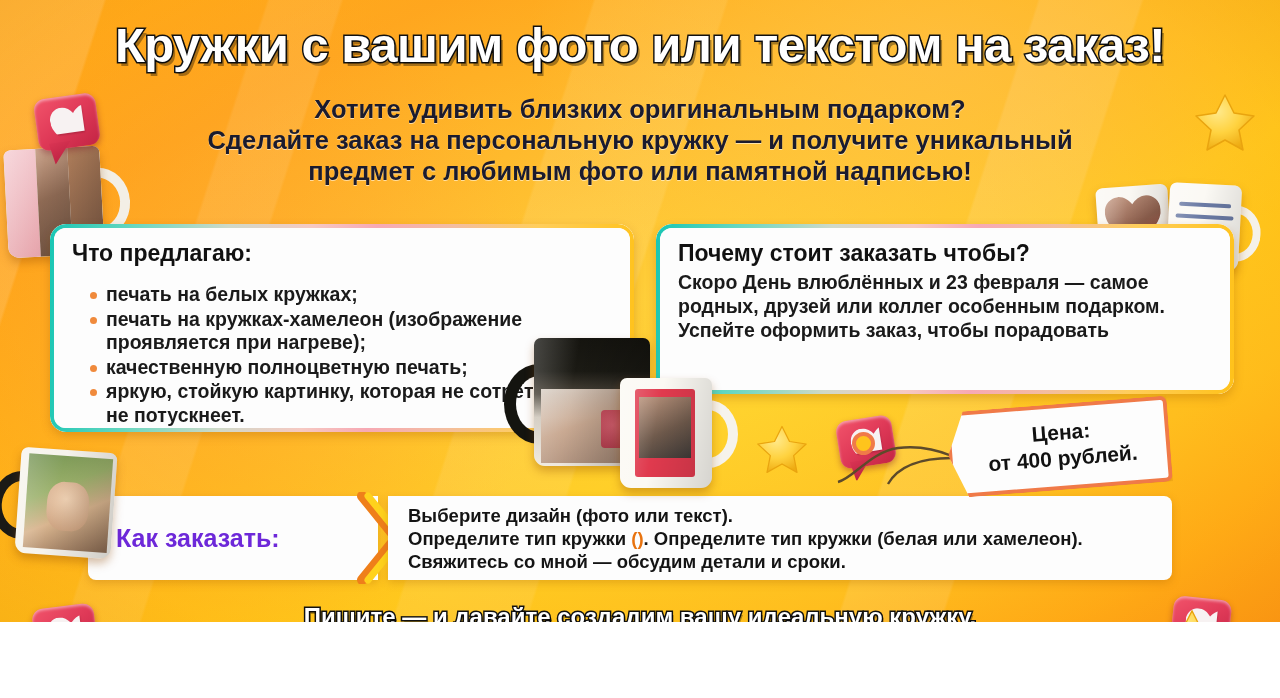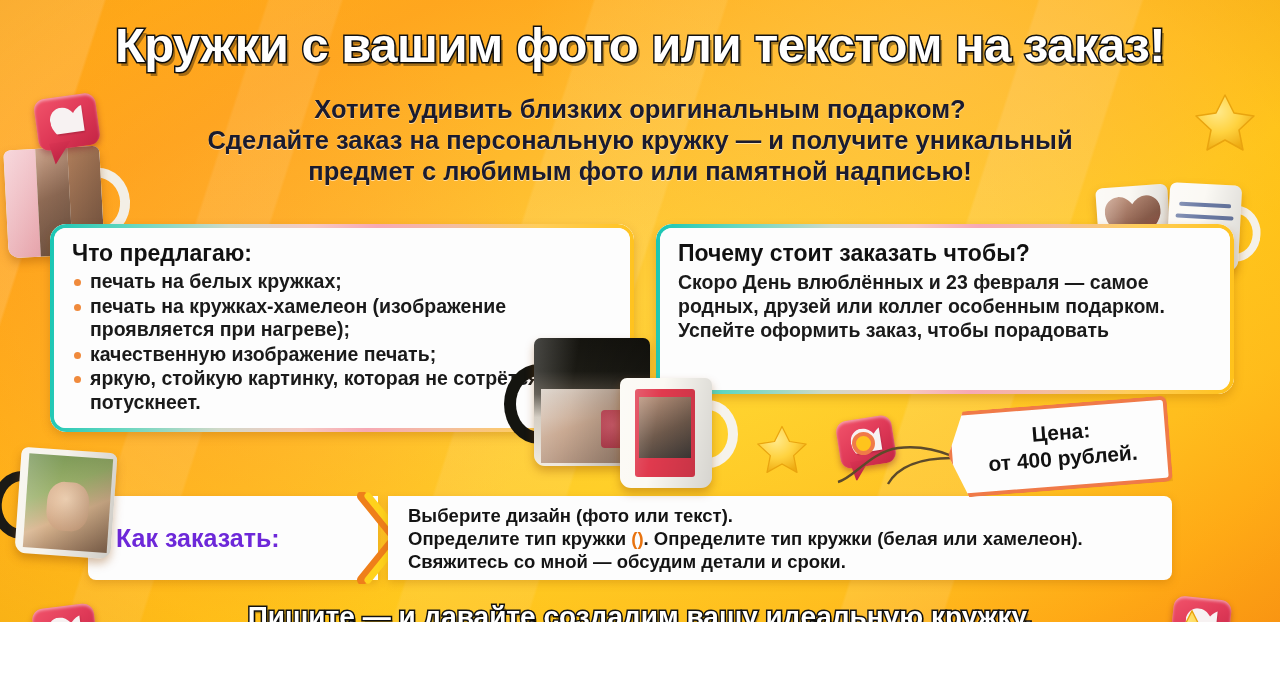--- a/index.html
+++ b/index.html
@@ -100,21 +100,21 @@
   #card-offer { left: 50px; top: 224px; width: 576px; height: 200px; }
   #card-why   { left: 656px; top: 224px; width: 570px; height: 162px; }
 
   .card-title {
     font-size: 23px;
     font-weight: bold;
     color: #111;
     margin: 0 0 3px 0;
     line-height: 27px;
   }
-  .bullets { list-style: none; margin: 0; padding: 0; }
+  .bullets { list-style: none; margin: 16px; padding: 0; }
   .bullets li {
     position: relative;
     padding-left: 18px;
     font-size: 19.5px;
     font-weight: bold;
     color: #1a1a1a;
     line-height: 23.5px;
     margin-bottom: 1px;
   }
   .bullets li .dot {
@@ -212,21 +212,21 @@
     left: 0; right: 0; top: 596px;
     text-align: center;
     color: #ffffff;
     font-weight: bold;
     -webkit-text-stroke: 3px #111;
     paint-order: stroke fill;
     text-shadow: 2px 3px 0 rgba(0,0,0,0.3);
     z-index: 6;
   }
   .cta .l1 { font-size: 30px; line-height: 40px; white-space: nowrap; }
-  .cta .l2 { font-size: 28px; line-height: 42px; white-space: nowrap; }
+  .cta .l2 { font-size: 24px; line-height: 42px; white-space: nowrap; }
 
   
   .like-bubble { position: absolute; z-index: 4; }
   .like-bubble .bub {
     position: absolute; inset: 0;
     background: linear-gradient(145deg, #f2546b 0%, #e03a58 48%, #c32444 100%);
     border-radius: 11px;
     box-shadow: inset 0 2px 3px rgba(255,255,255,0.45), 0 3px 6px rgba(120,20,40,0.4);
   }
   .like-bubble .tail {
@@ -389,21 +389,21 @@
         <li>
           <span class="dot"></span>
           <span>печать на белых кружках;</span>
         </li>
         <li>
           <span class="dot"></span>
           <span>печать на кружках-хамелеон (изображение проявляется при нагреве);</span>
         </li>
         <li>
           <span class="dot"></span>
-          <span>качественную изображение печать;</span>
+          <span>качественную полноцветную печать;</span>
         </li>
         <li>
           <span class="dot"></span>
           <span>яркую, стойкую картинку, которая не сотрётся и не потускнеет.</span>
         </li>
       </ul>
     </div>
   </div>
 
   <div class="card" id="card-why">

